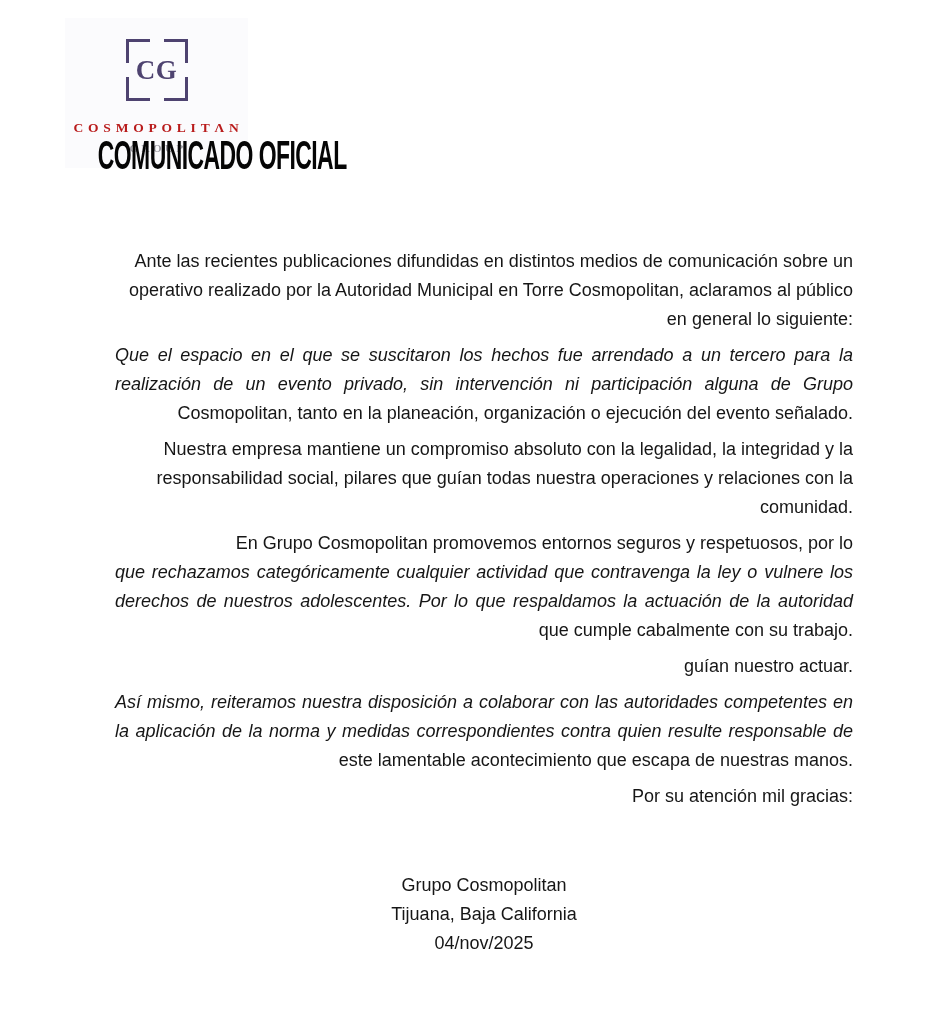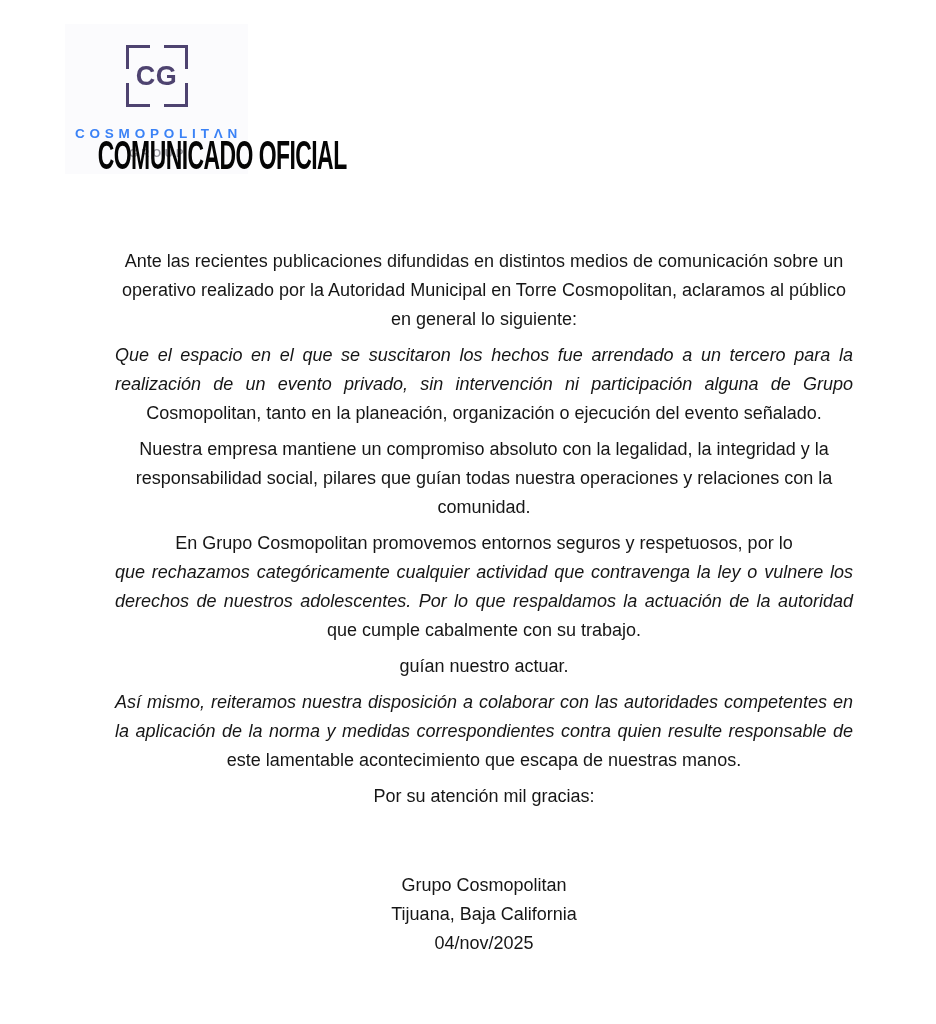--- a/index.html
+++ b/index.html
@@ -12,28 +12,29 @@
     height: 1024px;
     background: #ffffff;
     font-family: "Liberation Sans", sans-serif;
     overflow: hidden;
   }
 
   
   .logo-card {
     position: absolute;
     left: 65px;
-    top: 24px;
+    top: 18px;
     width: 183px;
     height: 150px;
     background: #fbfbfd;
     display: flex;
     flex-direction: column;
     align-items: center;
     padding-top: 21px;
+    font-family: Liberation Serif, serif;
   }
   .logo-square {
     position: relative;
     width: 62px;
     height: 62px;
   }
   .logo-square svg { position: absolute; left: 0; top: 0; }
   .monogram {
     position: absolute;
     left: 0; top: 0; right: 0; bottom: 0;
@@ -83,21 +84,21 @@
   .doc-body {
     position: absolute;
     top: 247px;
     left: 115px;
     width: 738px;
     font-size: 18px;
     line-height: 29px;
     color: #161616;
   }
   .para { margin-bottom: 7px; }
-  .line { text-align: center; white-space: normal; }
+  .line { text-align: right; white-space: normal; }
   .line.jl { text-align: justify; text-align-last: justify; font-style: italic; }
 
   .signature { margin-top: 60px; text-align: center; }
   .sig-line { line-height: 29px; }
 </style>
 </head>
 <body>
 
 <div class="page">
 
@@ -106,21 +107,21 @@
       <svg width="62" height="62" viewBox="0 0 62 62">
         <g fill="none" stroke="#4e4370" stroke-width="3">
           <path d="M 24 1.5 L 1.5 1.5 L 1.5 24"></path>
           <path d="M 38 1.5 L 60.5 1.5 L 60.5 24"></path>
           <path d="M 60.5 38 L 60.5 60.5 L 38 60.5"></path>
           <path d="M 24 60.5 L 1.5 60.5 L 1.5 38"></path>
         </g>
       </svg>
       <div class="monogram" style="color: rgb(78, 67, 112);">CG</div>
     </div>
-    <div class="brand" style="color: #3b82f6;">COSMOPOLITΛN</div>
+    <div class="brand" style="color: #b91c1c;">COSMOPOLITΛN</div>
     <div class="brand-sub" style="color: rgb(151, 150, 158);">GROUP</div>
   </div>
 
   <div class="title-wrap">
     <span class="title">COMUNICADO OFICIAL</span>
   </div>
 
   <div class="doc-body">
 
     <div class="para">

